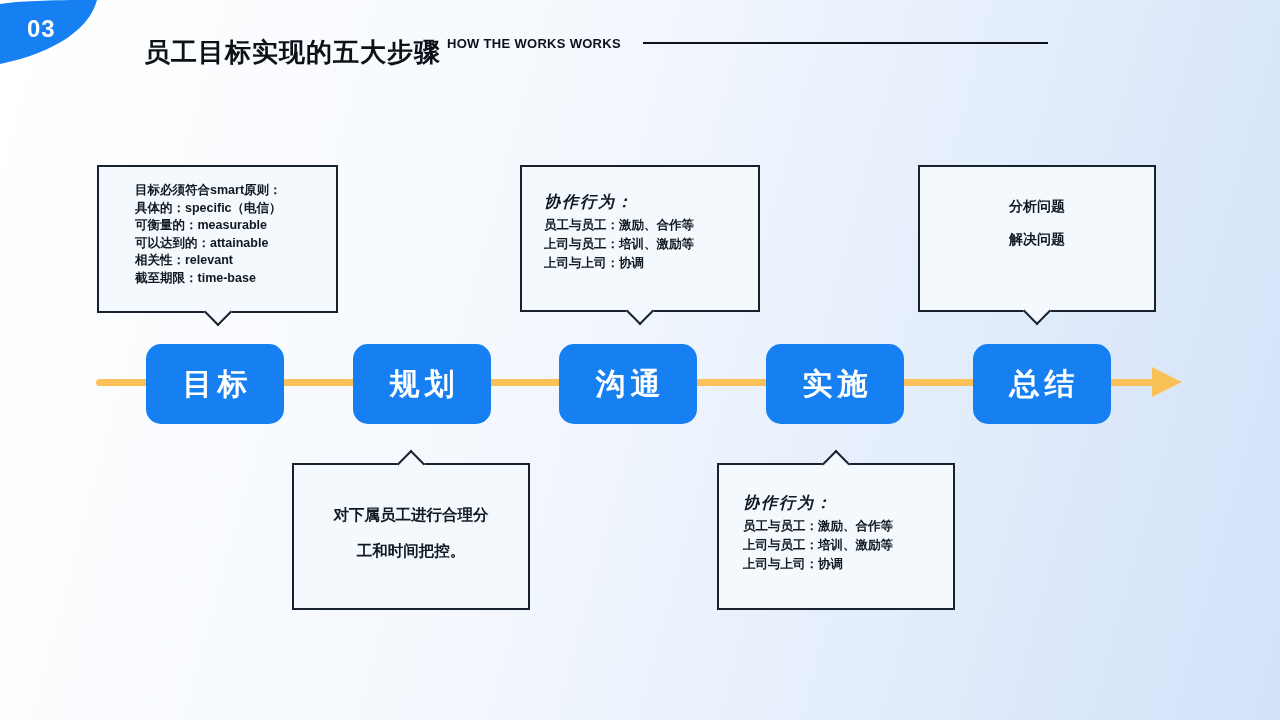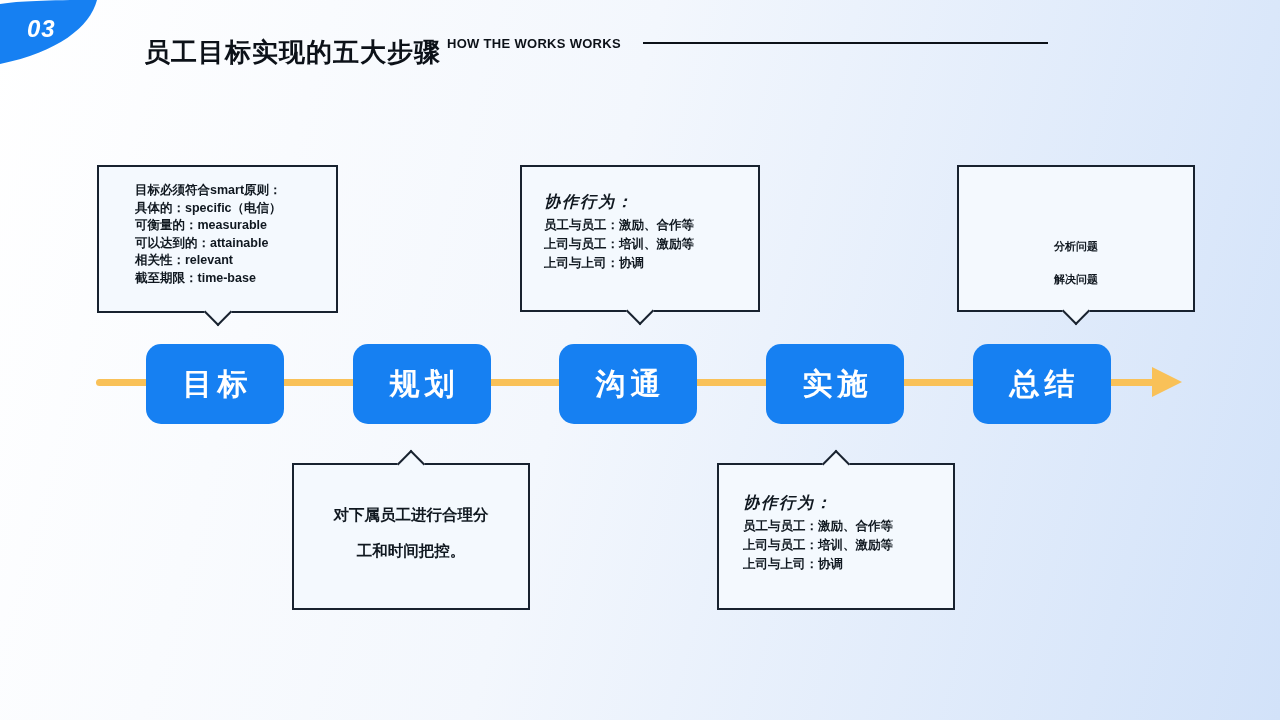--- a/index.html
+++ b/index.html
@@ -2,21 +2,21 @@
 <html><head>
 <meta charset="utf-8">
 <style>
   html,body{margin:0;padding:0;}
   body{width:1280px;height:720px;overflow:hidden;font-family:"Liberation Sans",sans-serif;}
   .slide{position:relative;width:1280px;height:720px;
          background:linear-gradient(105deg,#ffffff 0%,#f3f7fd 45%,#d2e2f9 100%);}
 
   
   .blob{position:absolute;left:0;top:0;}
-  .page-num{position:absolute;left:27px;top:15px;color:#ffffff;font-size:24px;font-weight:900;letter-spacing:1px;font-style:italic;}
+  .page-num{position:absolute;left:27px;top:15px;color:#ffffff;font-size:24px;font-weight:900;letter-spacing:1px;}
   .title{position:absolute;left:136px;top:27px;margin:8px;font-size:26px;font-weight:900;color:#0c1118;letter-spacing:1px;}
   .subtitle{position:absolute;left:447px;top:36px;font-size:13px;font-weight:900;color:#0c1118;letter-spacing:0.3px;}
   .rule{position:absolute;left:643px;top:42px;width:405px;height:2px;background:#0c1118;}
 
   
   .shaft{position:absolute;left:96px;top:379px;width:1060px;height:7px;background:#f9c158;border-radius:4px;}
   .head{position:absolute;left:1152px;top:367px;width:0;height:0;
         border-left:30px solid #f9c158;border-top:15px solid transparent;border-bottom:15px solid transparent;}
   .step{position:absolute;top:344px;width:138px;height:80px;background:#1680f2;border-radius:15px;
         color:#ffffff;font-size:30px;font-weight:900;letter-spacing:5px;text-indent:5px;
@@ -27,22 +27,22 @@
   .bubble{position:absolute;box-sizing:border-box;background:#f4f9fe;border:2px solid #18222f;
           color:#101820;font-weight:700;}
   .tail{position:absolute;left:50%;width:18px;height:18px;margin-left:-10px;background:#f4f9fe;}
   .tail.down{bottom:-11px;border-right:2px solid #18222f;border-bottom:2px solid #18222f;transform:rotate(45deg);}
   .tail.up{top:-11px;border-top:2px solid #18222f;border-left:2px solid #18222f;transform:rotate(45deg);}
 
   .bubble.b-goal{left:97px;top:165px;width:241px;height:148px;padding:15px 8px 0 36px;
                  font-size:12.5px;line-height:17.6px;}
   .bubble.b-comm{left:520px;top:165px;width:240px;height:147px;padding:25px 8px 0 22px;
                  font-size:12.5px;line-height:19px;}
-  .bubble.b-sum{left:918px;top:165px;width:238px;height:147px;padding-top:63px;
-                text-align:center;font-size:11px;line-height:33px;margin-left:39px;}
+  .bubble.b-sum{left:918px;top:165px;width:238px;height:147px;padding-top:23px;
+                text-align:center;font-size:14px;line-height:33px;}
   .bubble.b-plan{left:292px;top:463px;width:238px;height:147px;padding-top:32px;
                  text-align:center;font-size:15.5px;line-height:36px;}
   .bubble.b-impl{left:717px;top:463px;width:238px;height:147px;padding:28px 8px 0 24px;
                  font-size:12.5px;line-height:19px;}
   .bubble .heading{font-size:16px;letter-spacing:2px;margin-bottom:5px;font-weight:900;font-style:italic;}
 </style>
 </head>
 <body>
 
 <div class="slide">

